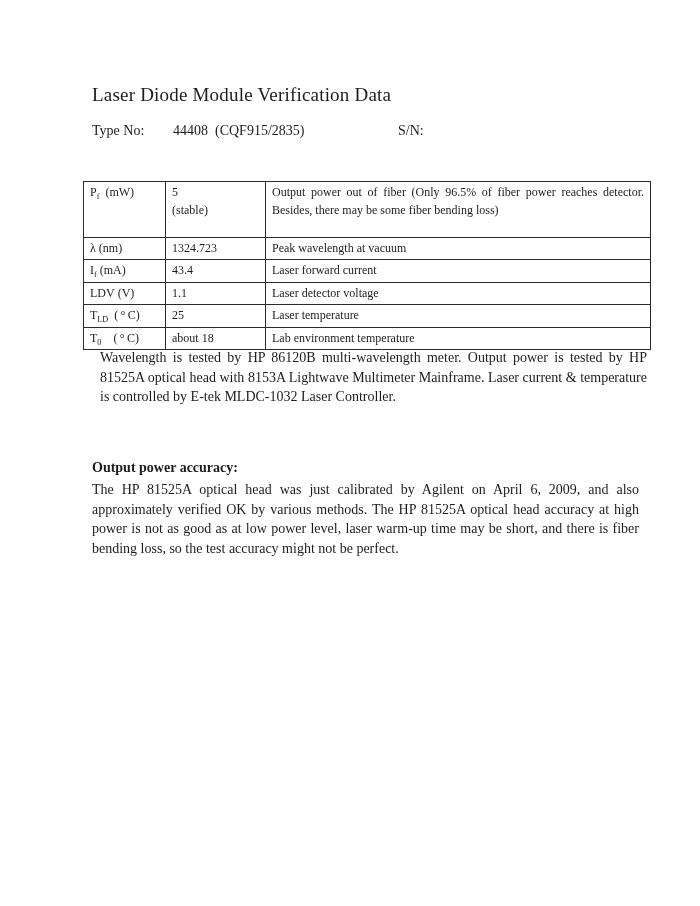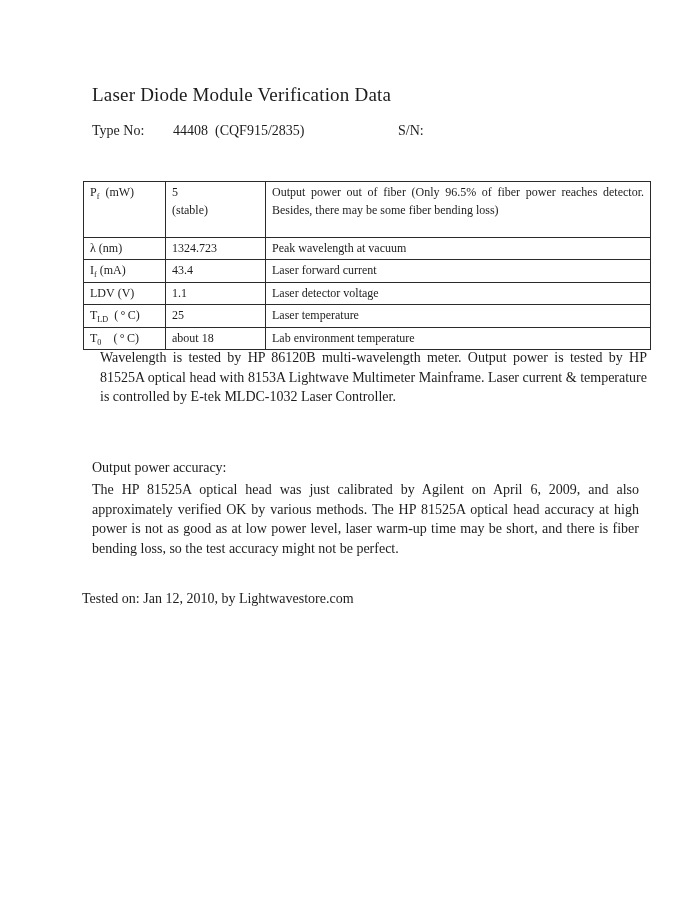--- a/index.html
+++ b/index.html
@@ -52,20 +52,21 @@
   }
   .para-method { top: 348px; margin-left: 8px; }
 
   .comments-heading {
     position: absolute; left: 92px; top: 434px;
     font-size: 14px; font-weight: bold;
   }
   .accuracy-label {
     position: absolute; left: 92px; top: 460px;
     font-size: 14px;
+    font-weight: bold;
   }
   .para-accuracy { top: 480px; }
 
   .tested-line {
     position: absolute; left: 82px; top: 591px;
     font-size: 14px;
   }
 </style>
 </head>
 <body>
@@ -118,15 +119,14 @@
   </tbody>
     </table>
 
   <div class="para para-method">Wavelength is tested by HP 86120B multi-wavelength meter. Output power is tested by HP 81525A optical head with 8153A Lightwave Multimeter Mainframe. Laser current &amp; temperature is controlled by E-tek MLDC-1032 Laser Controller.</div>
 
 
   <div class="accuracy-label">Output power accuracy:</div>
 
   <div class="para para-accuracy">The HP 81525A optical head was just calibrated by Agilent on April 6, 2009, and also approximately verified OK by various methods. The HP 81525A optical head accuracy at high power is not as good as at low power level, laser warm-up time may be short, and there is fiber bending loss, so the test accuracy might not be perfect.</div>
 
-  <div class="tested-line">Tested on: Jan 12, 2010, by Lightwavestore.com</div>
 
 </div>
 
 </body></html>

